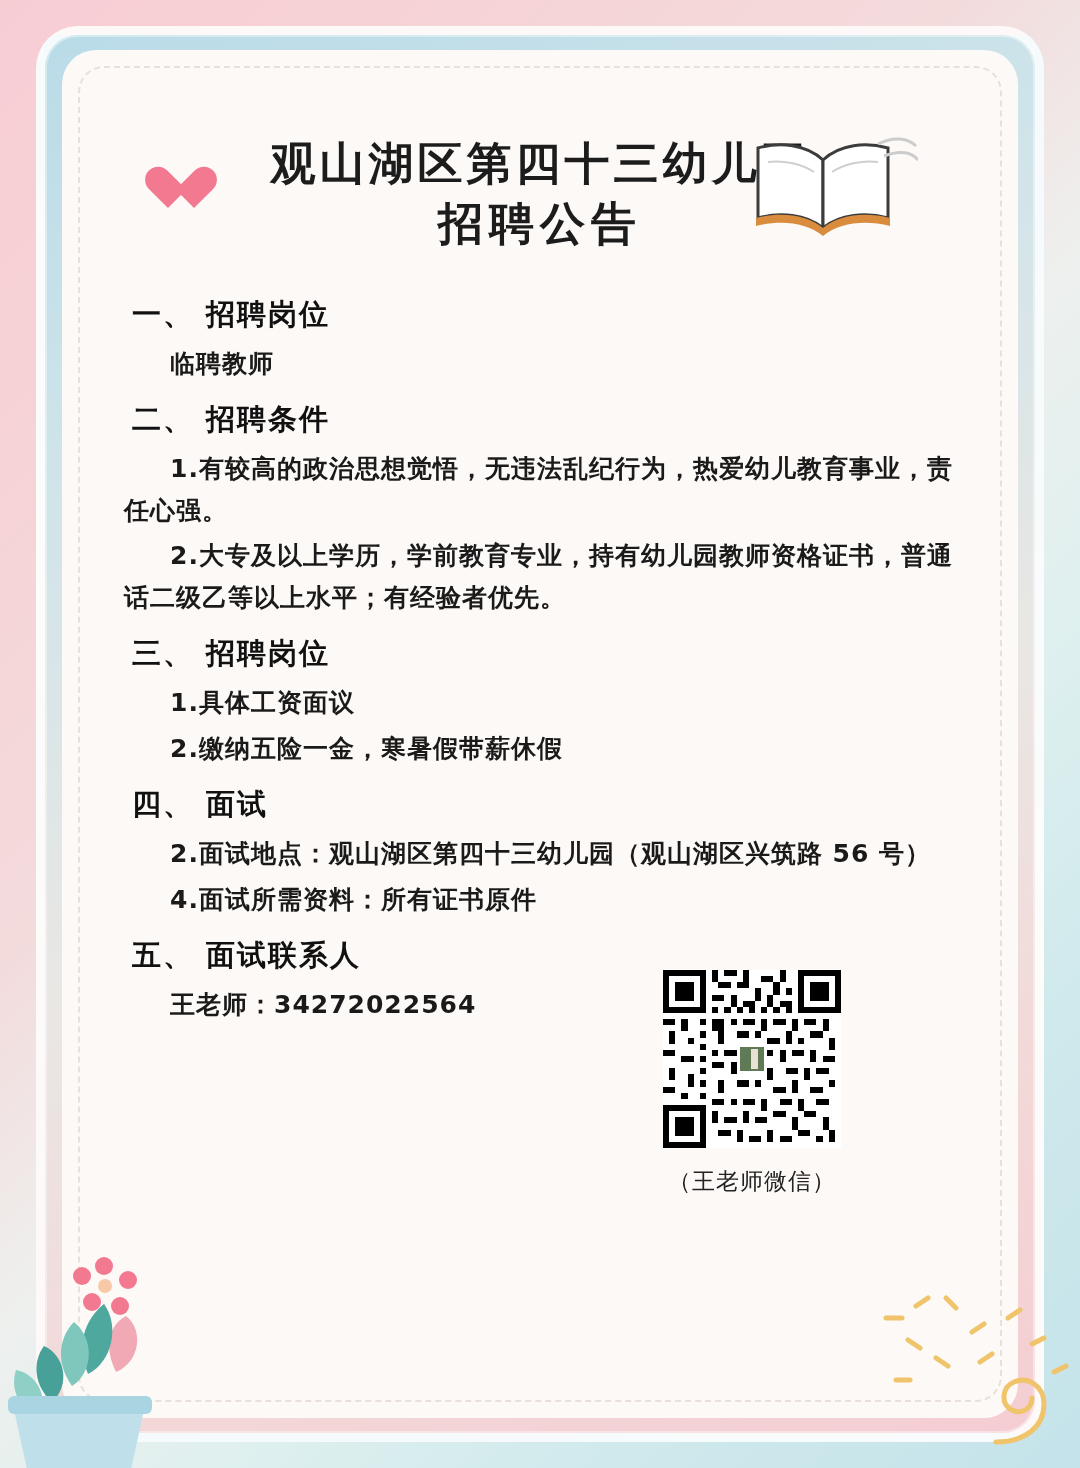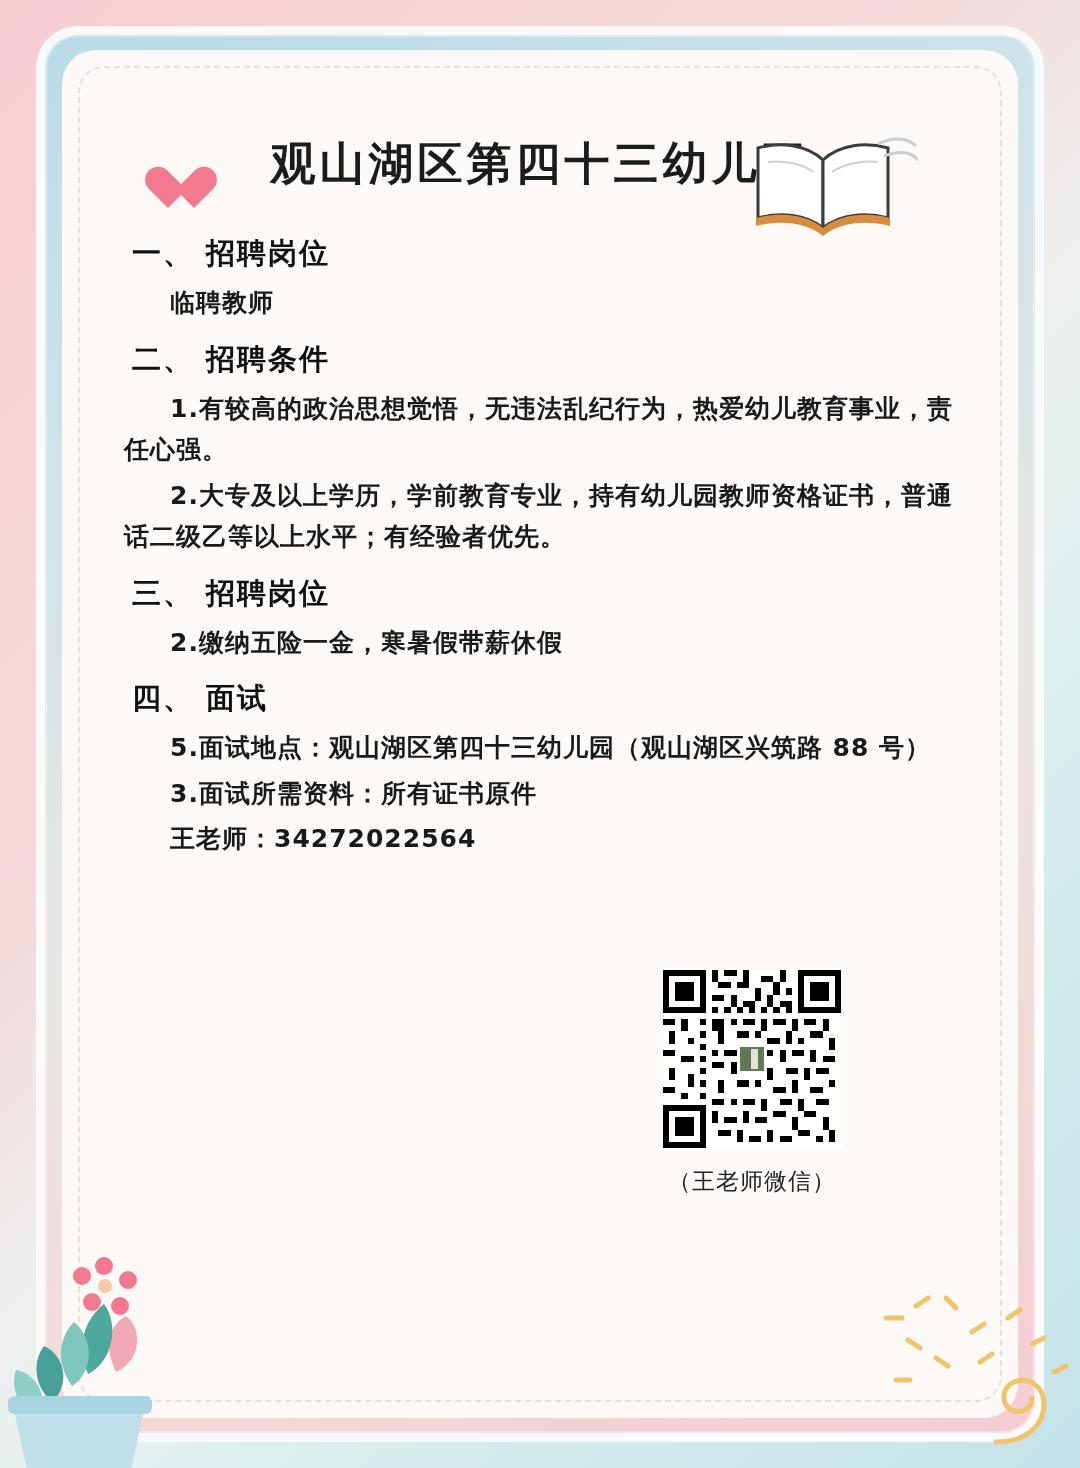--- a/index.html
+++ b/index.html
@@ -179,38 +179,41 @@
         <path d="M95 38 C78 22 52 20 30 26 L30 96 C52 90 78 92 95 106 Z" fill="#ffffff" stroke="#3c3c3c" stroke-width="3"></path>
         <path d="M95 38 C112 22 138 20 160 26 L160 96 C138 90 112 92 95 106 Z" fill="#ffffff" stroke="#3c3c3c" stroke-width="3"></path>
         <path d="M28 96 C52 90 78 92 95 106 C112 92 138 90 162 96 L162 104 C138 98 112 100 95 114 C78 100 52 98 28 104 Z" fill="#d98b3e"></path>
         <path d="M40 40 C56 38 74 42 86 50" fill="none" stroke="#cfcfcf" stroke-width="2"></path>
         <path d="M104 50 C116 42 134 38 150 40" fill="none" stroke="#cfcfcf" stroke-width="2"></path>
         <path d="M150 22 C166 14 180 16 188 24" fill="none" stroke="#cccccc" stroke-width="3"></path>
         <path d="M156 34 C172 28 184 30 190 38" fill="none" stroke="#cccccc" stroke-width="3"></path>
       </svg>
 
       <div class="title-line">观山湖区第四十三幼儿园</div>
+      <div class="title-line second">招聘公告</div>
     </div>
 
     <div class="body-text">
 
       <div class="sec-head">一、 招聘岗位</div>
       <div class="para sub">临聘教师</div>
 
       <div class="sec-head">二、 招聘条件</div>
       <div class="para indent">1.有较高的政治思想觉悟，无违法乱纪行为，热爱幼儿教育事业，责任心强。</div>
       <div class="para indent">2.大专及以上学历，学前教育专业，持有幼儿园教师资格证书，普通话二级乙等以上水平；有经验者优先。</div>
 
       <div class="sec-head">三、 招聘岗位</div>
+      <div class="para sub">1.具体工资面议</div>
       <div class="para sub">2.缴纳五险一金，寒暑假带薪休假</div>
 
       <div class="sec-head">四、 面试</div>
-      <div class="para sub">5.面试地点：观山湖区第四十三幼儿园（观山湖区兴筑路 88 号）</div>
-      <div class="para sub">3.面试所需资料：所有证书原件</div>
-
+      <div class="para sub">2.面试地点：观山湖区第四十三幼儿园（观山湖区兴筑路 56 号）</div>
+      <div class="para sub">4.面试所需资料：所有证书原件</div>
+
+      <div class="sec-head">五、 面试联系人</div>
       <div class="para sub">王老师：34272022564</div>
     </div>
 
     <div class="qr-wrap">
       <svg class="qr" viewBox="0 0 29 29" xmlns="http://www.w3.org/2000/svg" shape-rendering="crispEdges">
         <rect width="29" height="29" fill="#ffffff"></rect>
         <g fill="#000000">
 
           <rect x="0" y="0" width="7" height="1"></rect>
             <rect x="0" y="6" width="7" height="1"></rect>

